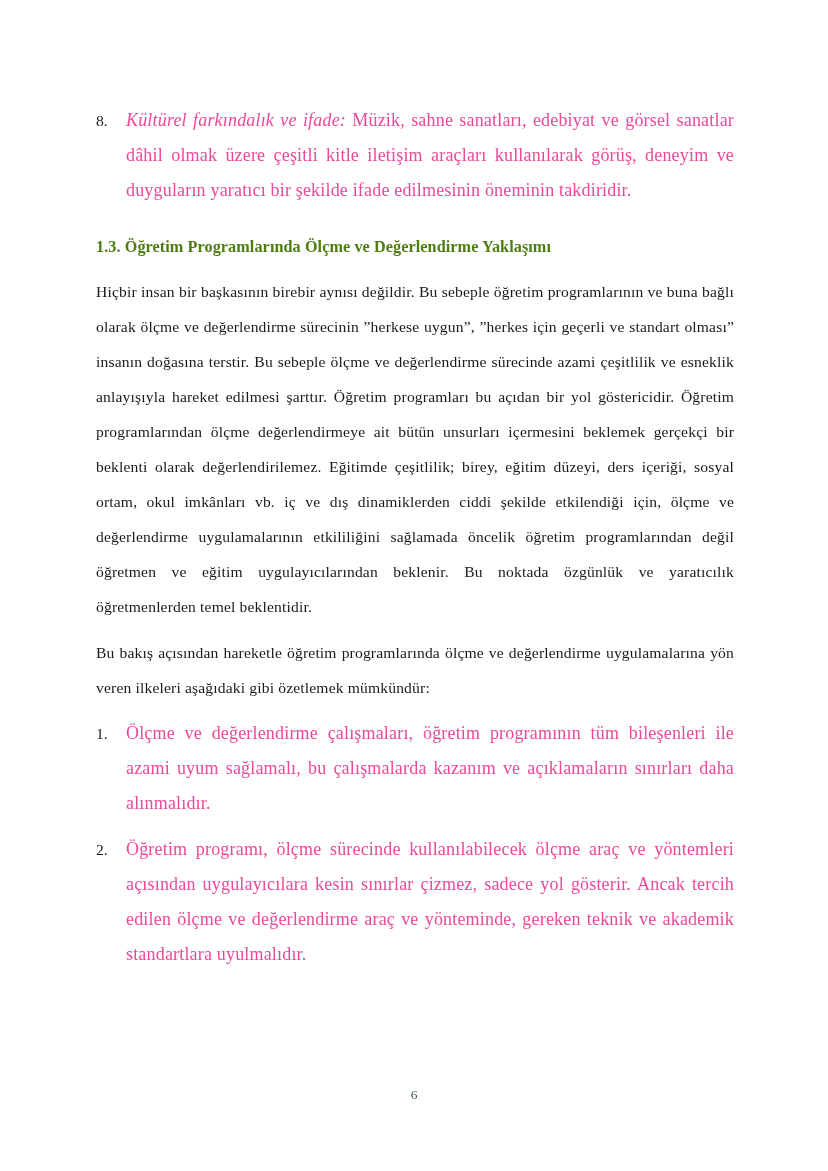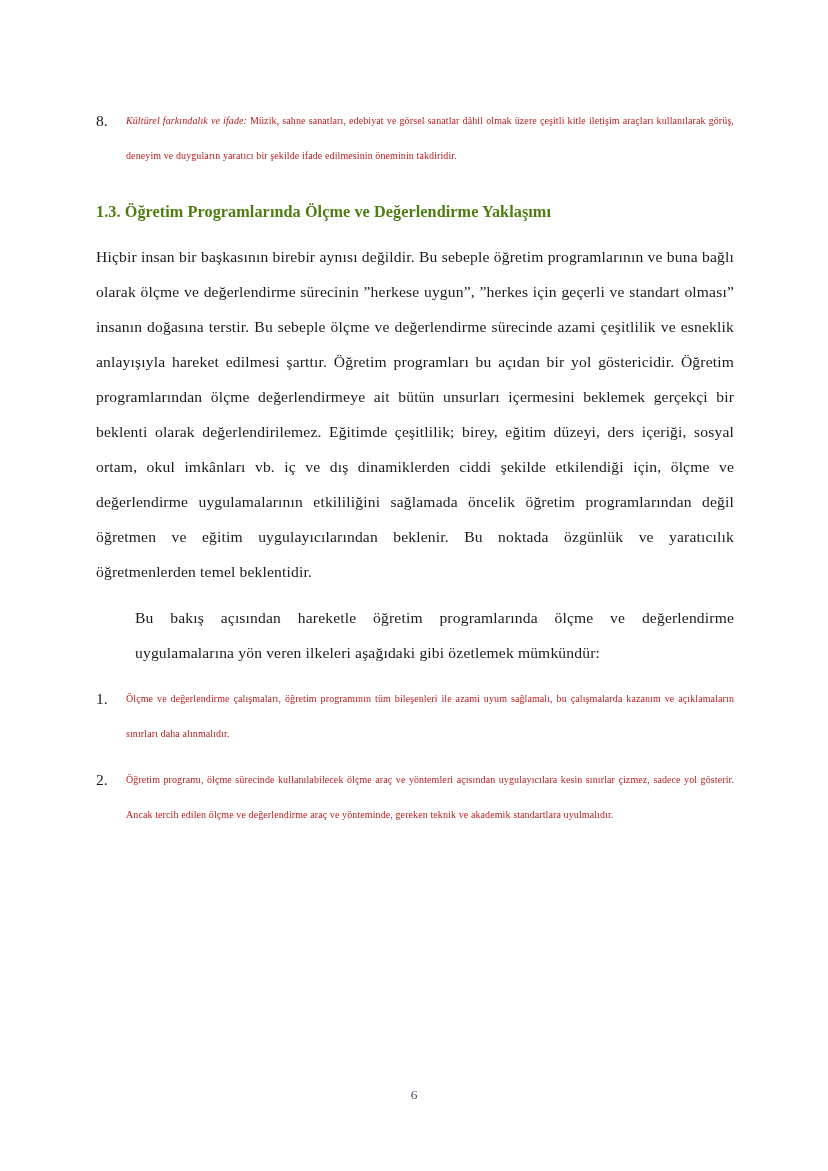--- a/index.html
+++ b/index.html
@@ -36,21 +36,20 @@
     text-justify: inter-word;
     margin: 0 0 0 0;
     color: #1a1a1a;
     letter-spacing: 0.01em;
   }
   .para + .para {
     margin-top: 0px;
   }
   .para.gap-before {
     margin-top: 11px;
-    margin-left: 39px;
   }
   .para.last-line-normal {
     text-align-last: left;
   }
 
   
   .num-item {
     position: relative;
     display: flex;
     align-items: flex-start;
@@ -59,25 +58,25 @@
   .num-item .marker {
     flex: 0 0 30px;
     width: 30px;
     font-size: 15.6px;
     line-height: 35px;
     text-align: left;
     color: #1a1a1a;
   }
   .num-item .item-body {
     flex: 1 1 auto;
-    font-size: 10px;
+    font-size: 18px;
     line-height: 35px;
     text-align: justify;
     text-justify: inter-word;
-    color: #b91c1c;
+    color: #ec4899;
     letter-spacing: 0.01em;
   }
   .num-item .item-body .lead {
     font-style: italic;
   }
 
   
   .heading {
     font-family: "Liberation Serif", "DejaVu Serif", serif;
     font-weight: bold;

